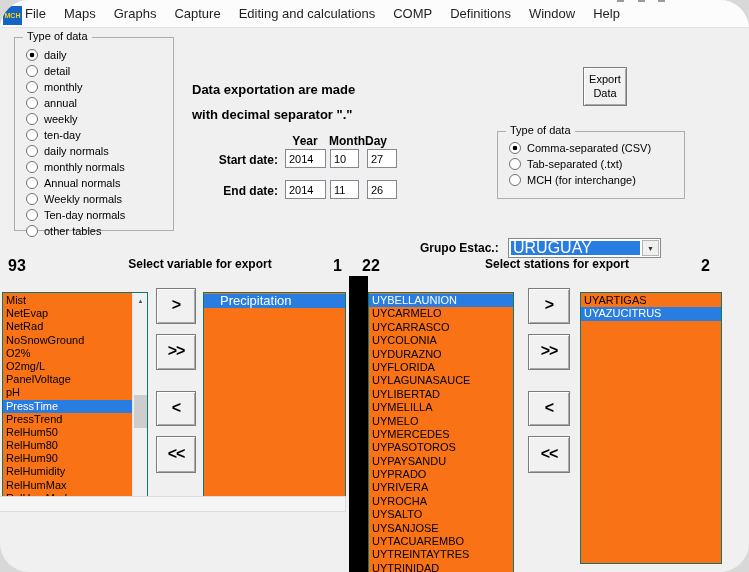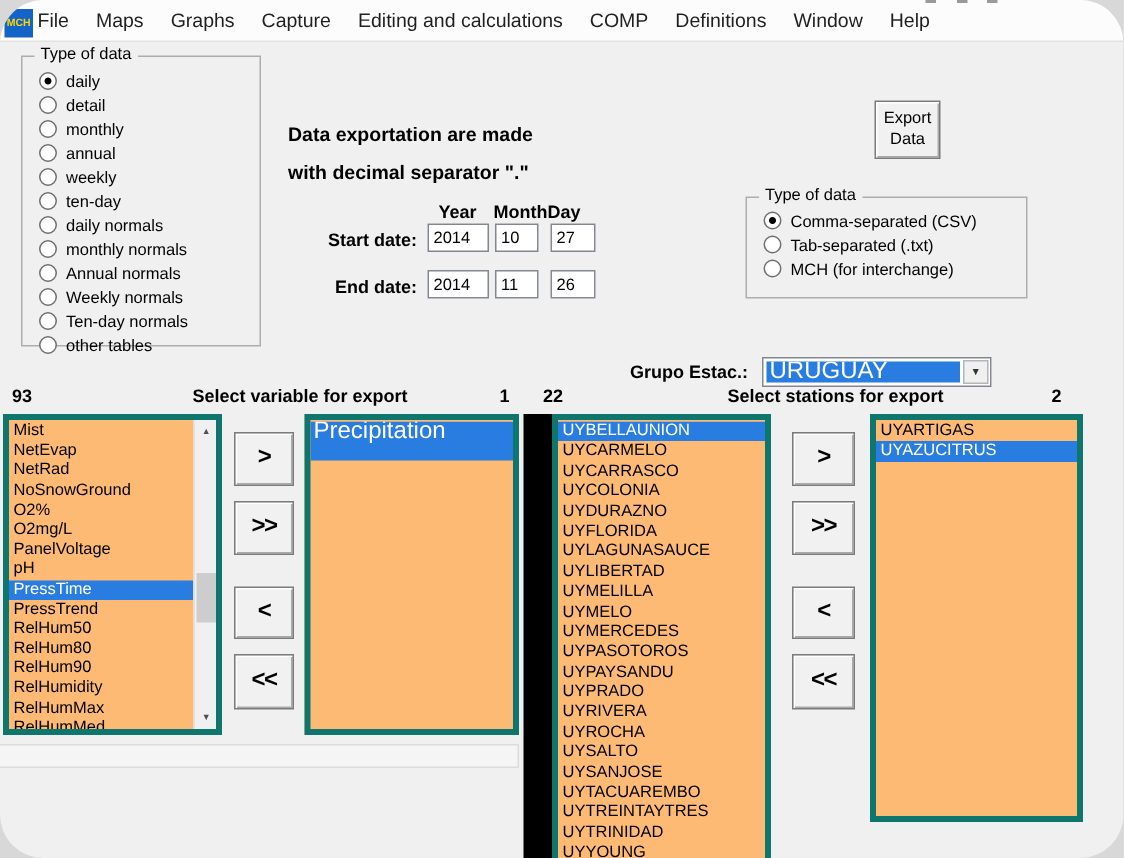--- a/index.html
+++ b/index.html
@@ -36,35 +36,35 @@
     font-family:"Liberation Sans",sans-serif;color:#000;}
   .export-btn{font-size:11px;font-weight:normal;text-align:center;line-height:1.25;padding:1px;}
   .xfer{font-size:16px;font-weight:bold;letter-spacing:-1px;padding-bottom:2px;}
   
   .combo{position:absolute;background:#fff;border:1px solid #828790;}
   .combo .sel{position:absolute;left:2px;top:2px;bottom:2px;right:20px;background:#2a7de0;color:#fff;
     font-size:16px;line-height:14px;padding-left:2px;white-space:nowrap;overflow:hidden;}
   .combo .arrow-btn{position:absolute;right:1px;top:1px;width:17px;bottom:1px;background:#f0f0f0;
     border:1px solid #b5b5b5;display:flex;align-items:center;justify-content:center;font-size:7px;color:#333;}
   
-  .listbox{position:absolute;background:#fdba74;border:4px solid #0f766e;overflow:hidden;}
+  .listbox{position:absolute;background:#f97316;border:1px solid #0f766e;overflow:hidden;margin-top:16px;}
   .lb-item{font-size:11px;height:13.2px;line-height:13.2px;padding-left:3px;white-space:nowrap;cursor:default;}
   .lb-item.selected{background:#2a7de0;color:#fff;}
   .lb-item-tall{font-size:11px;height:13.4px;line-height:13.4px;padding-left:3px;white-space:nowrap;cursor:default;}
   .lb-item-tall.selected{background:#2a7de0;color:#fff;}
-  .precip-item{font-size:16px;height:26px;line-height:14px;padding-left:2px;white-space:nowrap;}
+  .precip-item{font-size:13px;height:14px;line-height:14px;padding-left:16px;white-space:nowrap;}
   .precip-item.selected{background:#2a7de0;color:#fff;}
   
   .vscroll{position:absolute;right:0;top:0;width:15px;bottom:0;background:#f0f0f0;border-left:1px solid #e2e2e2;}
   .vscroll .sbtn{position:absolute;left:0;width:15px;height:15px;display:flex;align-items:center;justify-content:center;
     font-size:6px;color:#505050;background:#f0f0f0;}
   .vscroll .thumb{position:absolute;left:1px;width:13px;background:#cdcdcd;}
   .black-strip{position:absolute;background:#000;}
   .bottom-band{position:absolute;background:#f5f5f5;border:1px solid #dcdcdc;border-left:none;}
-  .count-label{position:absolute;font-size:12px;font-weight:bold;white-space:nowrap;}
+  .count-label{position:absolute;font-size:16px;font-weight:bold;white-space:nowrap;}
   .header-label{position:absolute;font-size:12px;font-weight:bold;text-align:center;white-space:nowrap;}
 </style>
 </head>
 <body>
 
 <div id="screen">
 
   <div class="menubar">
     <div class="titlebar-fragment"></div>
     <div class="mch-icon">MCH</div>

